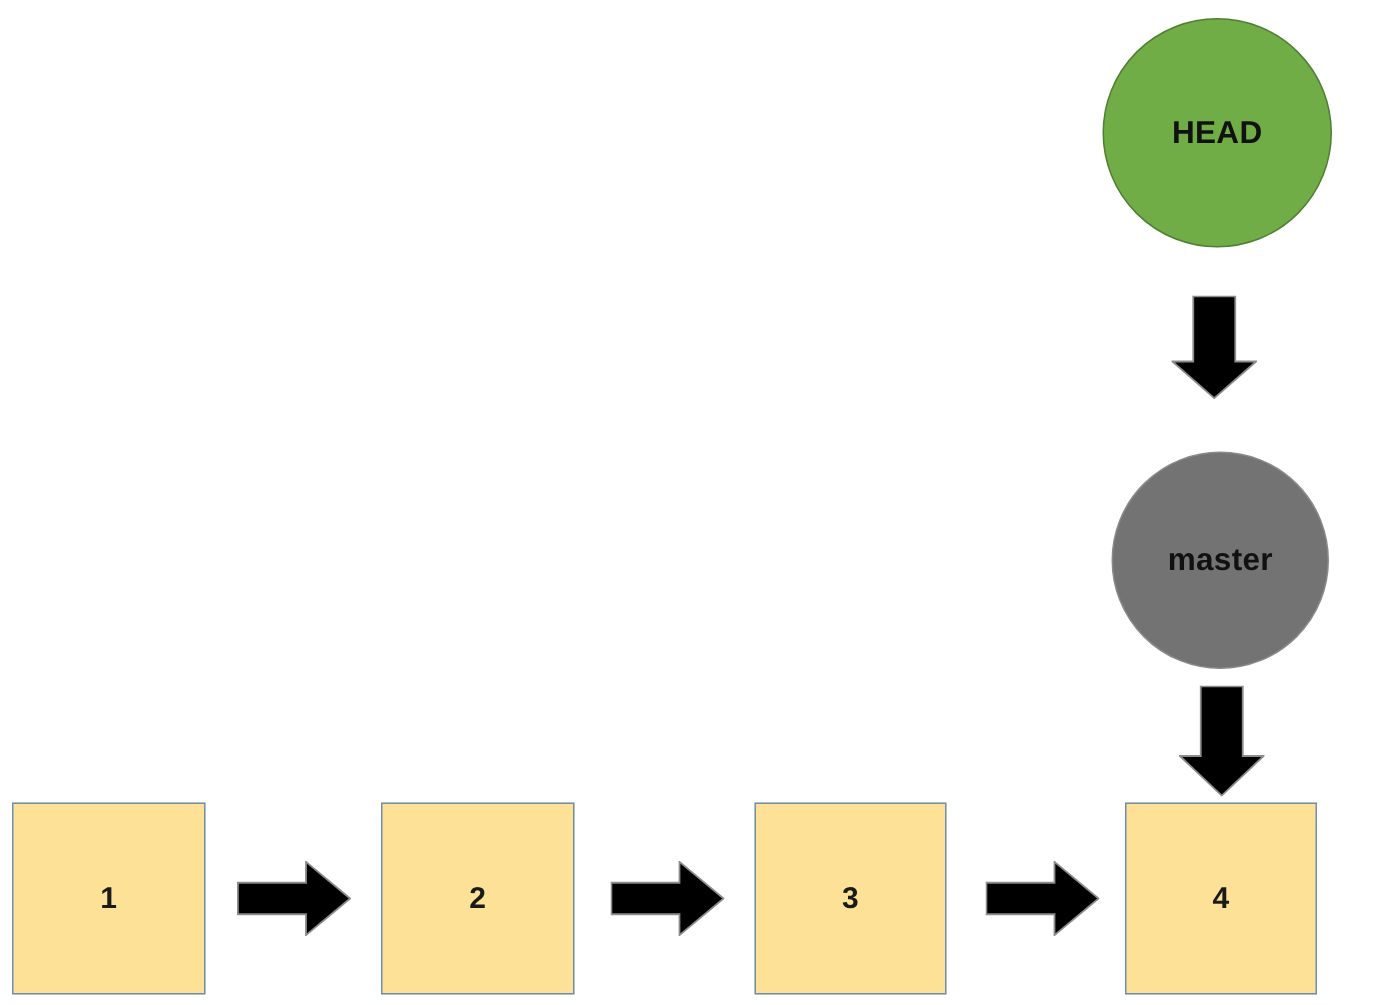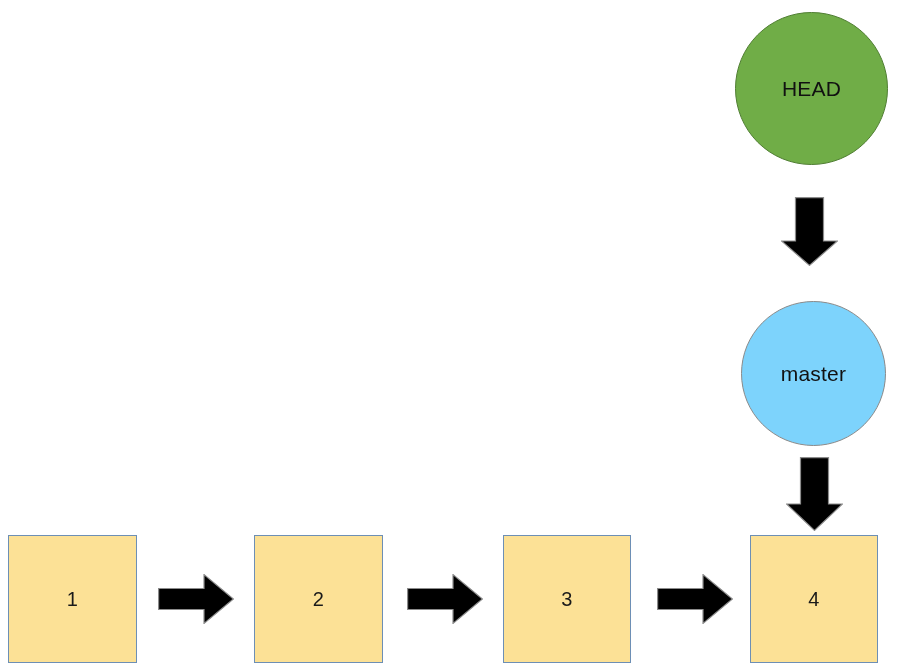--- a/index.html
+++ b/index.html
@@ -10,20 +10,21 @@
   }
   body {
     font-family: "Liberation Sans", sans-serif;
   }
   #canvas {
     position: relative;
     width: 916px;
     height: 670px;
     background: #ffffff;
     overflow: hidden;
+    font-weight: bold;
   }
 
   
   .commit-box {
     position: absolute;
     box-sizing: border-box;
     background: #fce196;
     border: 1px solid #6d8fb5;
     display: flex;
     align-items: center;
@@ -86,21 +87,21 @@
   <div class="ref-circle" id="circle-head" style="left: 735px; top: 12px; width: 153px; height: 153px; background: rgb(112, 173, 71); border-color: rgb(80, 126, 51);">
     <span class="ref-label">HEAD</span>
   </div>
 
   <div class="arrow" id="arrow-0" style="left: 781px; top: 197px; width: 57px; height: 69px;">
     <svg viewBox="0 0 57 69" preserveAspectRatio="none" aria-hidden="true">
       <polygon points="14.5,0.6 42.5,0.6 42.5,44 56.4,44 28.5,68.4 0.6,44 14.5,44" fill="#000000" stroke="#8c8c8c"></polygon>
     </svg>
   </div>
 
-  <div class="ref-circle" id="circle-master" style="left: 741px; top: 301px; width: 145px; height: 145px; background: #7dd3fc; border-color: rgb(138, 138, 138);">
+  <div class="ref-circle" id="circle-master" style="left: 741px; top: 301px; width: 145px; height: 145px; background: #737373; border-color: rgb(138, 138, 138);">
     <span class="ref-label">master</span>
   </div>
 
   <div class="arrow" id="arrow-1" style="left: 786px; top: 457px; width: 57px; height: 74px;">
     <svg viewBox="0 0 57 74" preserveAspectRatio="none" aria-hidden="true">
       <polygon points="14.5,0.6 42.5,0.6 42.5,47 56.4,47 28.5,73.4 0.6,47 14.5,47" fill="#000000" stroke="#8c8c8c"></polygon>
     </svg>
   </div>
 
   <div class="commit-box" id="commit-0" style="left: 8px; top: 535px; width: 129px; height: 128px; background: rgb(252, 225, 150); border-color: rgb(109, 143, 181);">

